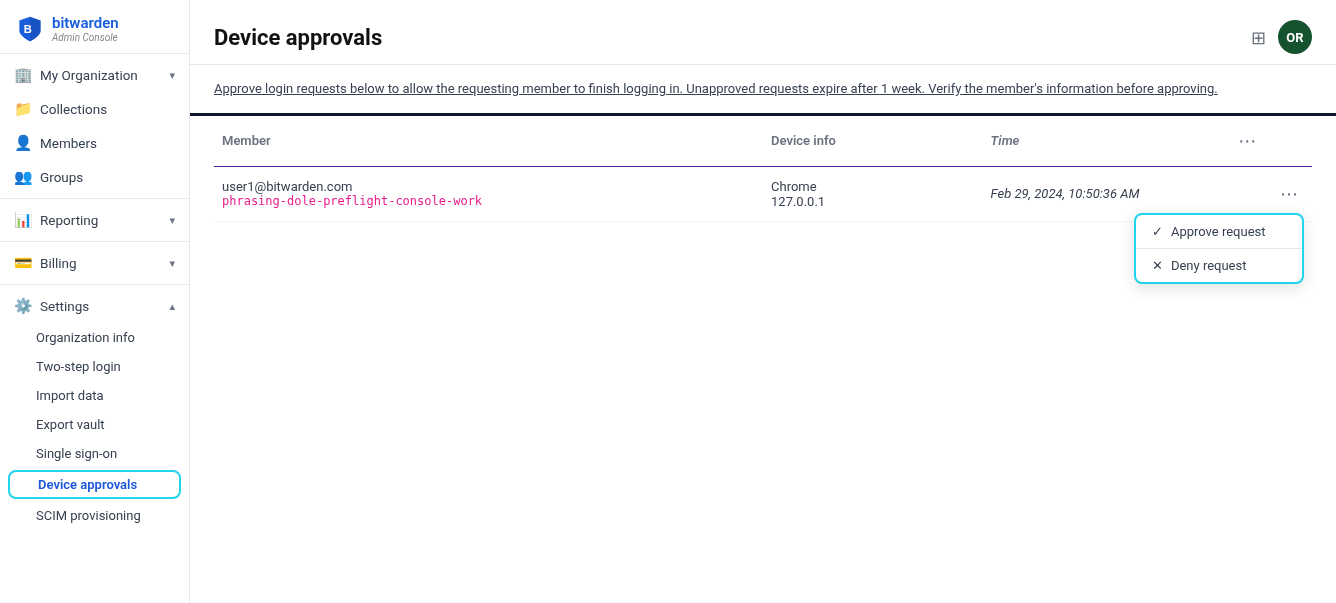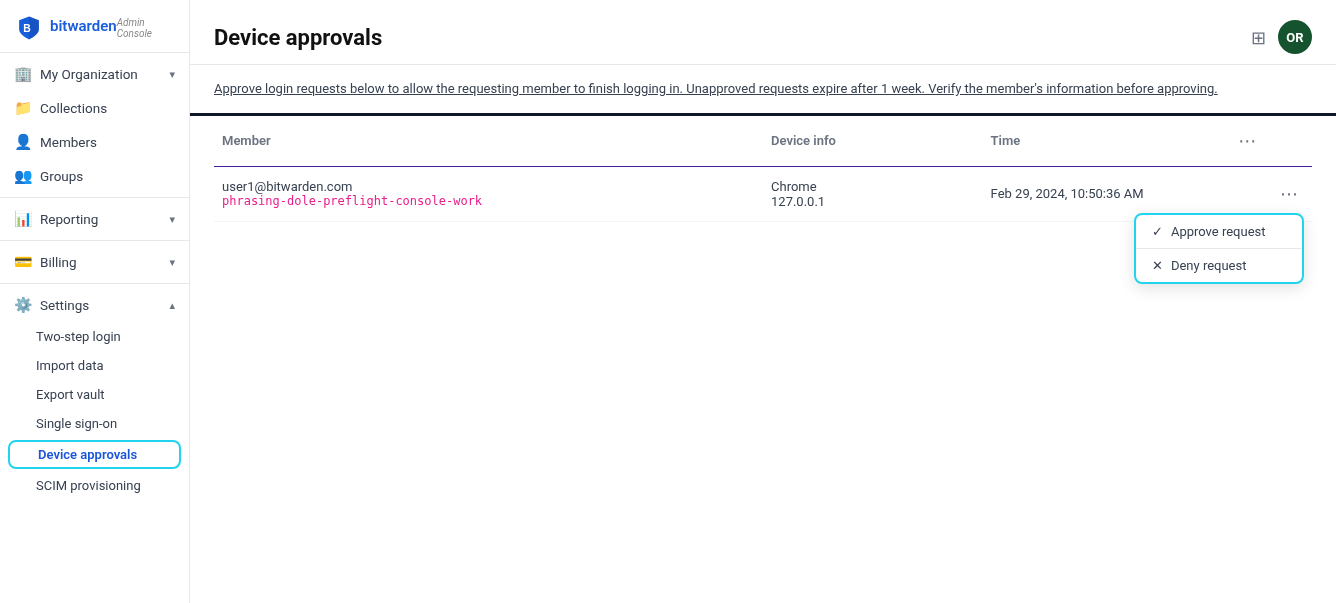--- a/index.html
+++ b/index.html
@@ -22,21 +22,21 @@
       padding: 14px 16px 10px 16px;
       border-bottom: 1px solid #e5e7eb;
     }
     .sidebar-logo-icon {
       width: 28px;
       height: 28px;
       margin-right: 8px;
     }
     .sidebar-logo-text {
       display: flex;
-      flex-direction: row;
+      flex-direction: column;
     }
     .sidebar-logo-name {
       font-size: 15px;
       font-weight: 600;
       color: #175DDC;
     }
     .sidebar-logo-sub {
       font-size: 10px;
       color: #888;
       font-style: italic;
@@ -157,21 +157,21 @@
     }
     .table td {
       padding: 12px 8px;
       font-size: 13px;
       color: #374151;
       border-bottom: 1px solid #f3f4f6;
       vertical-align: middle;
     }
     .col-member { width: 50%; }
     .col-device { width: 20%; }
-    .col-time { width: 22%; }
+    .col-time { width: 22%; font-style: italic; }
     .col-action { width: 8%; text-align: right; }
     .member-email { color: #374151; font-size: 13px; }
     .member-phrase { color: #e91e8c; font-size: 12px; font-family: monospace; }
     .th-actions { text-align: right; }
 
     
     .three-dot-btn {
       background: none;
       border: none;
       cursor: pointer;
@@ -278,20 +278,23 @@
     </div>
 
     <div class="sidebar-divider"></div>
 
     <div class="sidebar-item">
       <span class="item-icon">⚙️</span>
       <span>Settings</span>
       <span class="chevron">▴</span>
     </div>
 
+    <div class="sidebar-sub-item">
+      <span>Organization info</span>
+    </div>
     <div class="sidebar-sub-item">
       <span>Two-step login</span>
     </div>
     <div class="sidebar-sub-item">
       <span>Import data</span>
     </div>
     <div class="sidebar-sub-item">
       <span>Export vault</span>
     </div>
     <div class="sidebar-sub-item">

